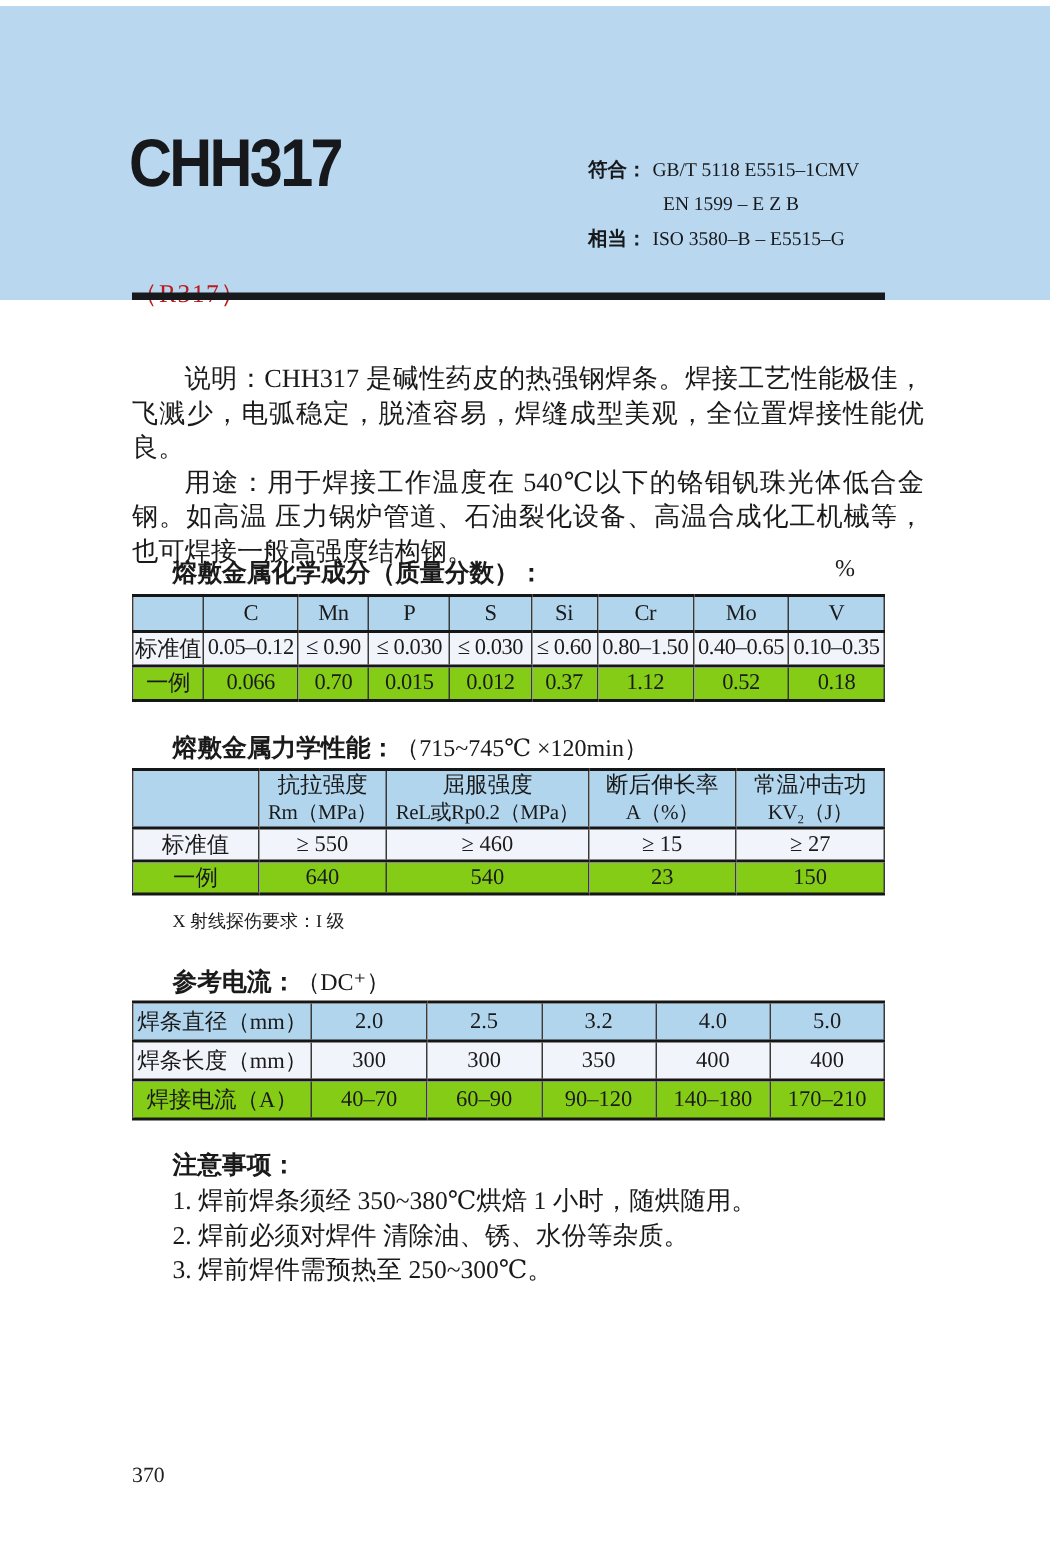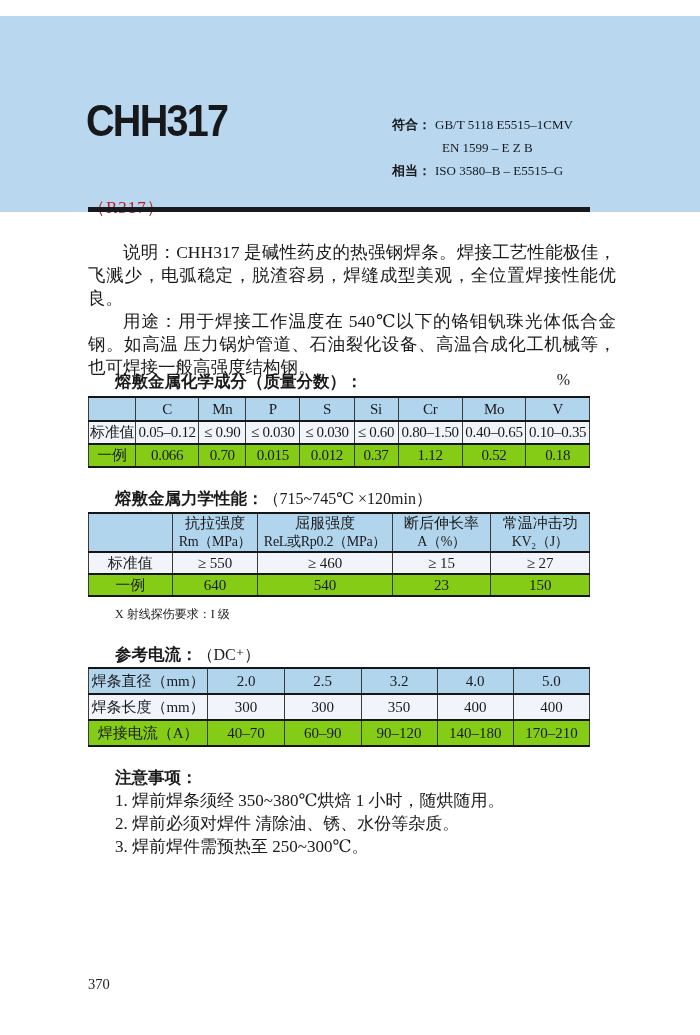--- a/index.html
+++ b/index.html
@@ -7,21 +7,21 @@
   body {
     width: 700px; height: 1035px;
     font-family: "Liberation Serif", "DejaVu Serif", serif;
     color: #1a1a1a;
     position: relative;
     overflow: hidden;
   }
   .page { position: absolute; inset: 0; background: #ffffff; }
 
   
-  .band { position: absolute; left: 0; top: 16px; width: 700px; height: 196px; background: #b9d8f0; }
+  .band { position: absolute; left: 0; top: 4px; width: 700px; height: 196px; background: #b9d8f0; }
   .model-title {
     position: absolute; left: 86px; top: 82px;
     font-family: "Liberation Sans", "DejaVu Sans", sans-serif;
     font-weight: 900; font-size: 45px; line-height: 1;
     letter-spacing: -2px; color: #17181b;
     transform: scaleX(0.88); transform-origin: left top;
     white-space: nowrap;
   }
   .alt-model {
     position: absolute; left: 88px; top: 132px;

